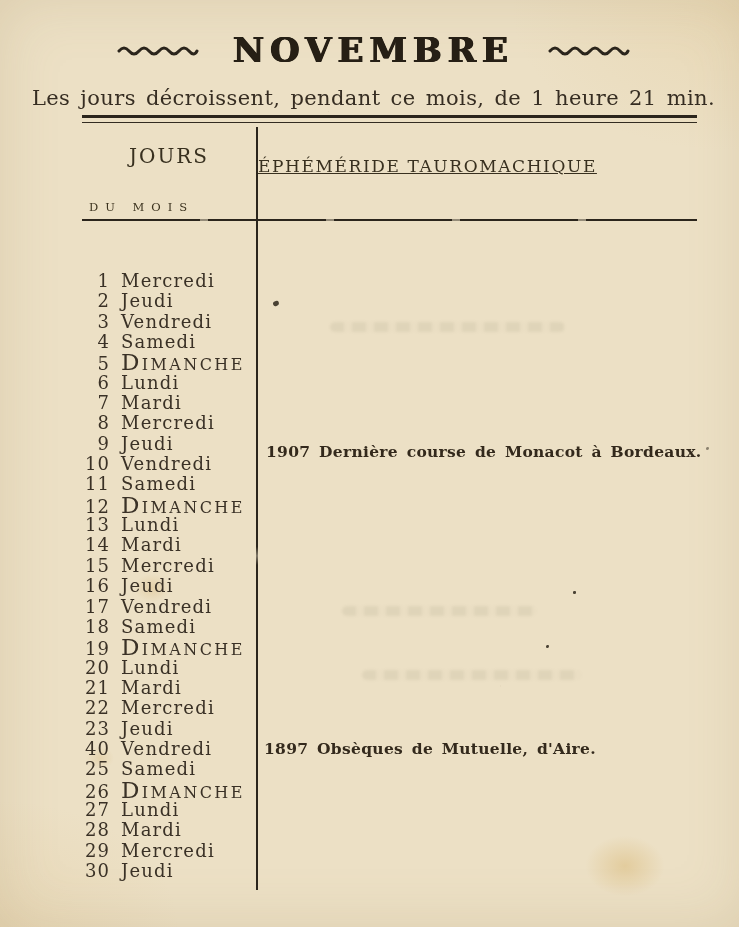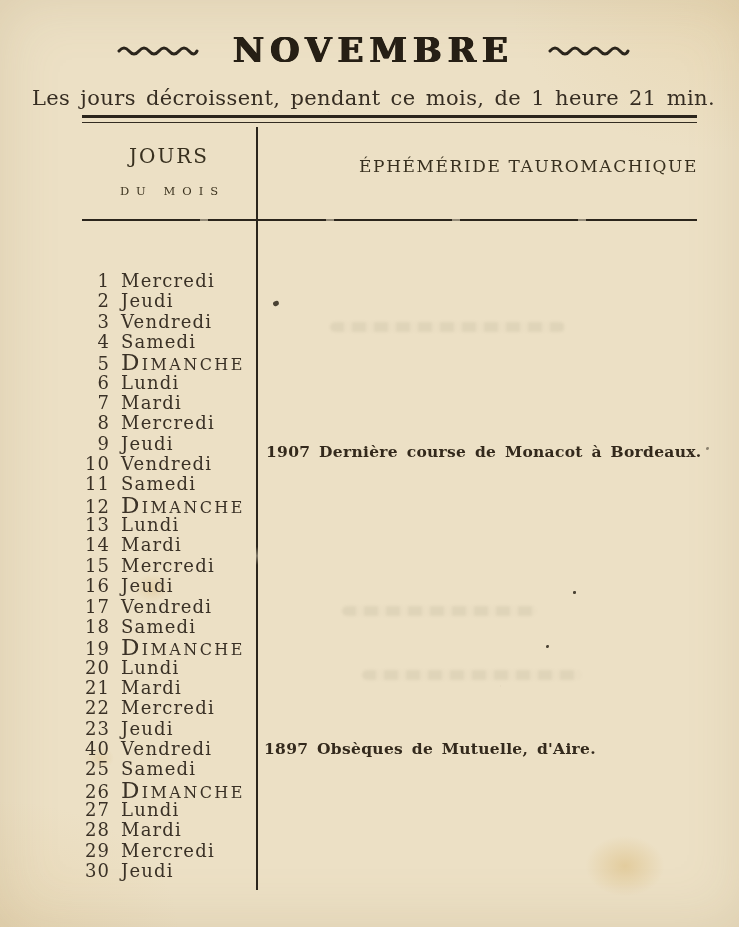--- a/index.html
+++ b/index.html
@@ -65,27 +65,27 @@
     background: linear-gradient(180deg,
       #2b251c 0%, #2b251c 55%, rgba(43,37,28,0.55) 56.2%, #2b251c 57.4%, #2b251c 100%);
   }
 
   
   .col1-header-line1 {
     position: absolute; left: 82px; top: 144px; width: 174px;
     text-align: center; font-size: 20px; letter-spacing: 2px; color: #38301f;
   }
   .col1-header-line2 {
-    position: absolute; left: 82px; top: 184px; width: 174px;
-    text-align: center; font-size: 11.5px; letter-spacing: 7px; text-indent: 7px;
+    position: absolute; left: 82px; top: 200px; width: 174px;
+    text-align: left; font-size: 11.5px; letter-spacing: 7px; text-indent: 7px;
     color: #3c331f;
   }
   .col2-header {
     position: absolute; left: 258px; top: 156px; width: 440px;
-    text-align: right; font-size: 17px; letter-spacing: 1.6px; color: #38301f;
+    text-align: left; font-size: 17px; letter-spacing: 1.6px; color: #38301f; text-decoration: underline;
   }
 
   
   .days-list { position: absolute; left: 84px; top: 249px; width: 180px; }
   .day-row {
     display: flex; align-items: baseline;
     height: 20.35px; line-height: 20.35px;
     font-size: 18px; color: #3a3126;
   }
   .day-num {

